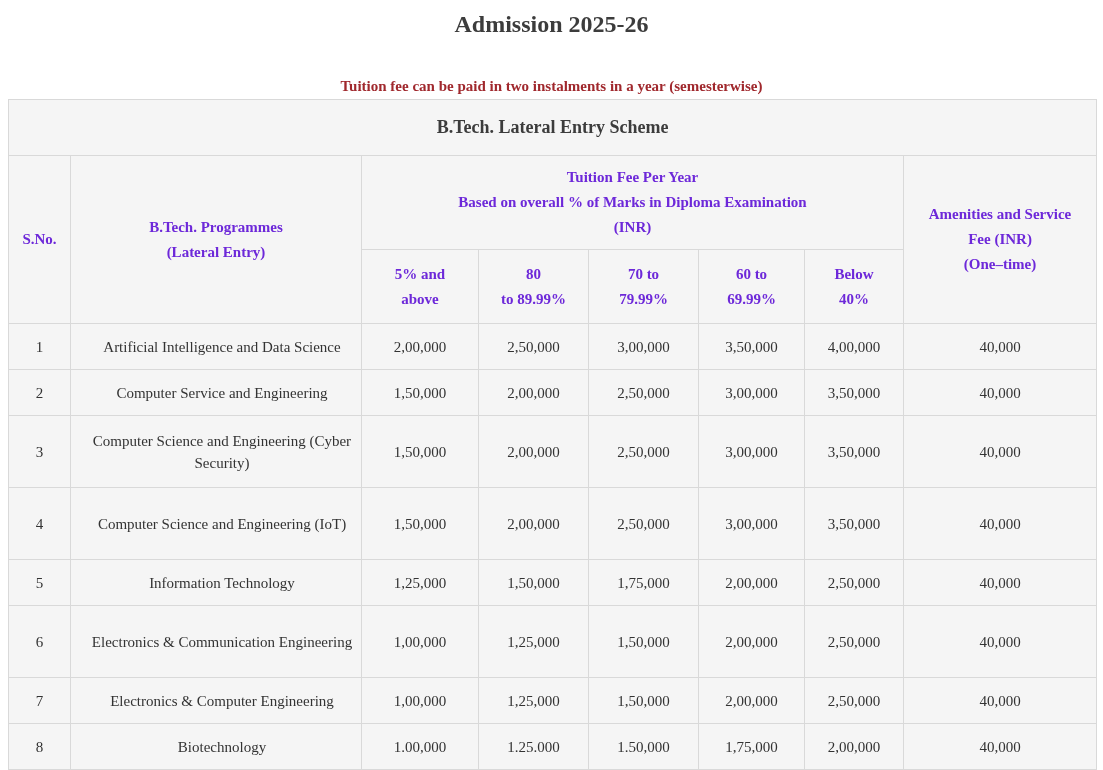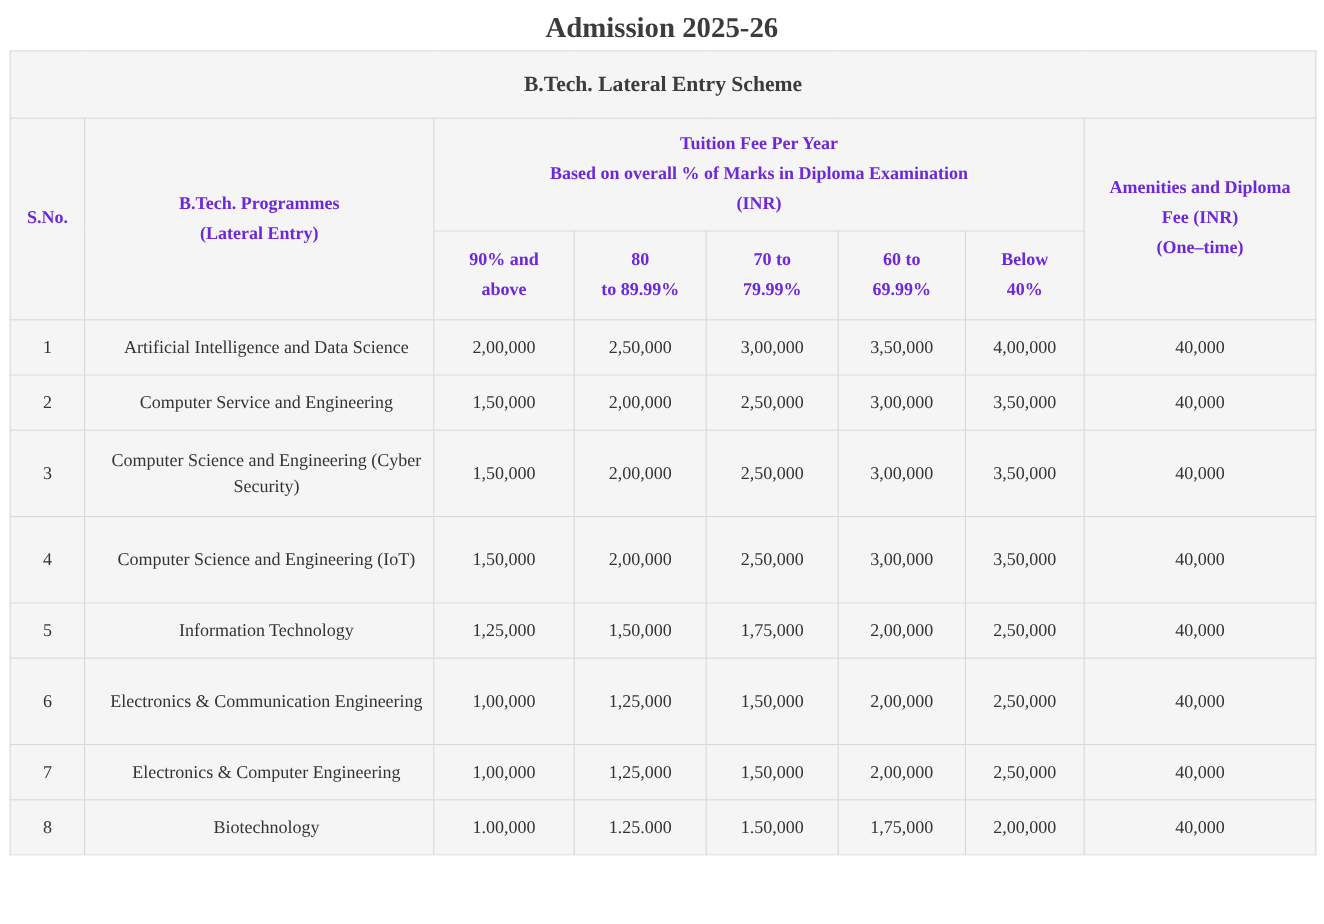--- a/index.html
+++ b/index.html
@@ -31,20 +31,21 @@
   tbody td{font-size:15px;color:#333;text-align:center;line-height:22px;}
   tbody td.prog{text-align:center;padding-left:12px;padding-right:0;}
 </style>
 </head>
 <body>
 
 <div class="page">
 
   <div class="title">Admission 2025-26</div>
 
+  <div class="note">Tuition fee can be paid in two instalments in a year (semesterwise)</div>
 
   <table class="fee-table">
     <colgroup>
       <col style="width:62px">
       <col style="width:291px">
       <col style="width:117px">
       <col style="width:110px">
       <col style="width:110px">
       <col style="width:106px">
       <col style="width:99px">
@@ -59,28 +60,28 @@
         <th rowspan="2" class="prog-head">
           <span class="blk">B.Tech. Programmes</span>
           <span class="blk">(Lateral Entry)</span>
         </th>
         <th colspan="5">
           <span class="blk">Tuition Fee Per Year</span>
           <span class="blk">Based on overall % of Marks in Diploma Examination</span>
           <span class="blk">(INR)</span>
         </th>
         <th rowspan="2">
-          <span class="blk">Amenities and Diploma</span>
+          <span class="blk">Amenities and Service</span>
           <span class="blk">Fee (INR)</span>
           <span class="blk">(One–time)</span>
         </th>
       </tr>
       <tr class="head-sub">
         <th>
-          <span class="blk">90% and</span>
+          <span class="blk">5% and</span>
           <span class="blk">above</span>
         </th>
         <th>
           <span class="blk">80</span>
           <span class="blk">to 89.99%</span>
         </th>
         <th>
           <span class="blk">70 to</span>
           <span class="blk">79.99%</span>
         </th>

